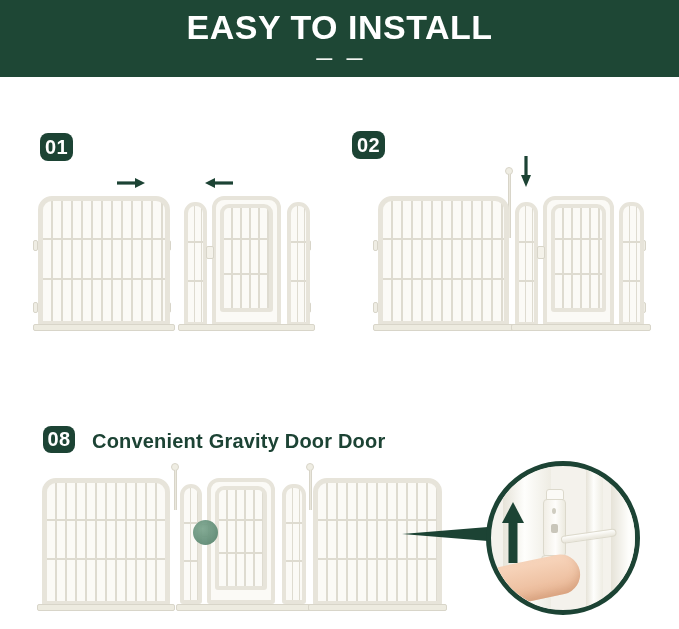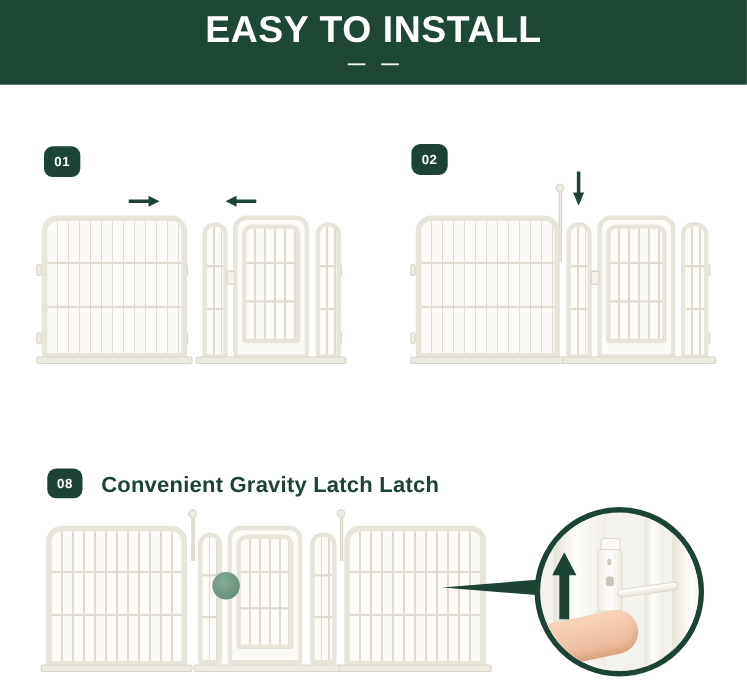--- a/index.html
+++ b/index.html
@@ -24,21 +24,21 @@
     color:#ffffff;font-size:34px;font-weight:bold;letter-spacing:.5px;
   }
   .banner-sub{
     position:absolute;left:0;top:50px;width:100%;display:flex;justify-content:center;align-items:center;gap:14px;
     color:#f3f5f2;font-size:16px;font-weight:normal;letter-spacing:.3px;
   }
   .banner-sub .dash{font-weight:bold;}
   
   .badge{
     position:absolute;width:33px;height:28px;border-radius:8px;background:var(--accent);
-    color:#ffffff;font-size:12px;font-weight:bold;display:flex;align-items:center;justify-content:center;
+    color:#ffffff;font-size:20px;font-weight:bold;display:flex;align-items:center;justify-content:center;
     letter-spacing:.5px;
   }
   .step3-title{
     position:absolute;left:92px;top:430px;color:var(--accent);
     font-size:20px;font-weight:bold;letter-spacing:.2px;
   }
   
   .panel{
     position:absolute;box-sizing:border-box;z-index:1;
     border:5px solid var(--frame);border-radius:14px 14px 3px 3px;
@@ -160,21 +160,21 @@
   <div class="tab" style="left:306px;top:240px;"></div>
   <div class="tab" style="left:306px;top:302px;"></div>
   <div class="panel narrow" style="left:184px;top:202px;width:23px;height:124px;"></div>
   <div class="door-frame" style="left:212px;top:196px;width:69px;height:130px;">
     <div class="door-leaf"></div>
   </div>
   <div class="latch-tab" style="left:206px;top:246px;"></div>
   <div class="panel narrow" style="left:287px;top:202px;width:23px;height:124px;"></div>
   <div class="base" style="left:178px;top:324px;width:137px;"></div>
 
-  <div class="badge" style="left:374px;top:131px;text-align:center;">02</div>
+  <div class="badge" style="left:352px;top:131px;text-align:center;">02</div>
 
   <div class="pin-ball" style="left:505px;top:167px;"></div>
   <div class="pin-rod" style="left:508px;top:174px;height:64px;"></div>
   <svg class="icon" width="12" height="33" viewBox="0 0 12 33" style="left:520px;top:155px;">
     <line x1="6" y1="1" x2="6" y2="21" stroke="currentColor" stroke-width="3.2"></line>
     <polygon points="1,20 11,20 6,32" fill="currentColor"></polygon>
   </svg>
 
   <div class="tab" style="left:373px;top:240px;"></div>
   <div class="tab" style="left:373px;top:302px;"></div>
@@ -185,21 +185,21 @@
   <div class="tab" style="left:641px;top:302px;"></div>
   <div class="panel narrow" style="left:515px;top:202px;width:23px;height:124px;"></div>
   <div class="door-frame" style="left:543px;top:196px;width:71px;height:130px;">
     <div class="door-leaf"></div>
   </div>
   <div class="latch-tab" style="left:537px;top:246px;"></div>
   <div class="panel narrow" style="left:619px;top:202px;width:25px;height:124px;"></div>
   <div class="base" style="left:511px;top:324px;width:140px;"></div>
 
   <div class="badge" style="left:43px;top:426px;width:32px;height:27px;">08</div>
-  <div class="step3-title">Convenient Gravity Latch Latch</div>
+  <div class="step3-title">Convenient Gravity Door Door</div>
 
   <div class="panel" style="left:42px;top:478px;width:128px;height:128px;"></div>
   <div class="base" style="left:37px;top:604px;width:138px;"></div>
 
   <div class="pin-ball" style="left:171px;top:463px;"></div>
   <div class="pin-rod" style="left:174px;top:470px;height:40px;"></div>
 
   <div class="panel narrow" style="left:180px;top:484px;width:22px;height:120px;"></div>
   <div class="door-frame" style="left:207px;top:478px;width:68px;height:126px;">
     <div class="door-leaf"></div>

